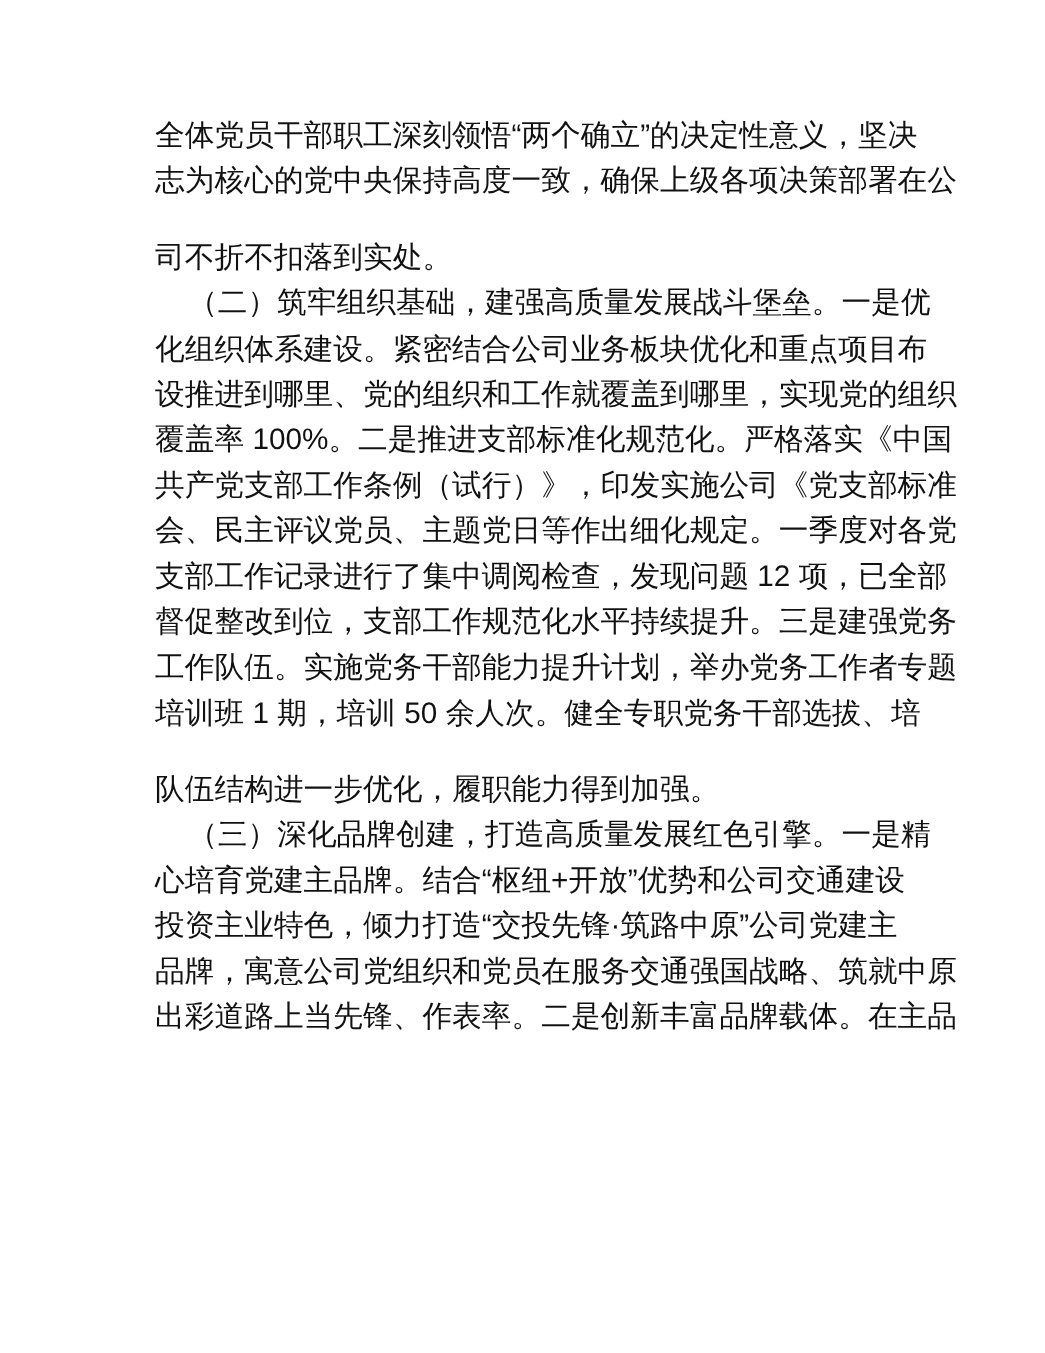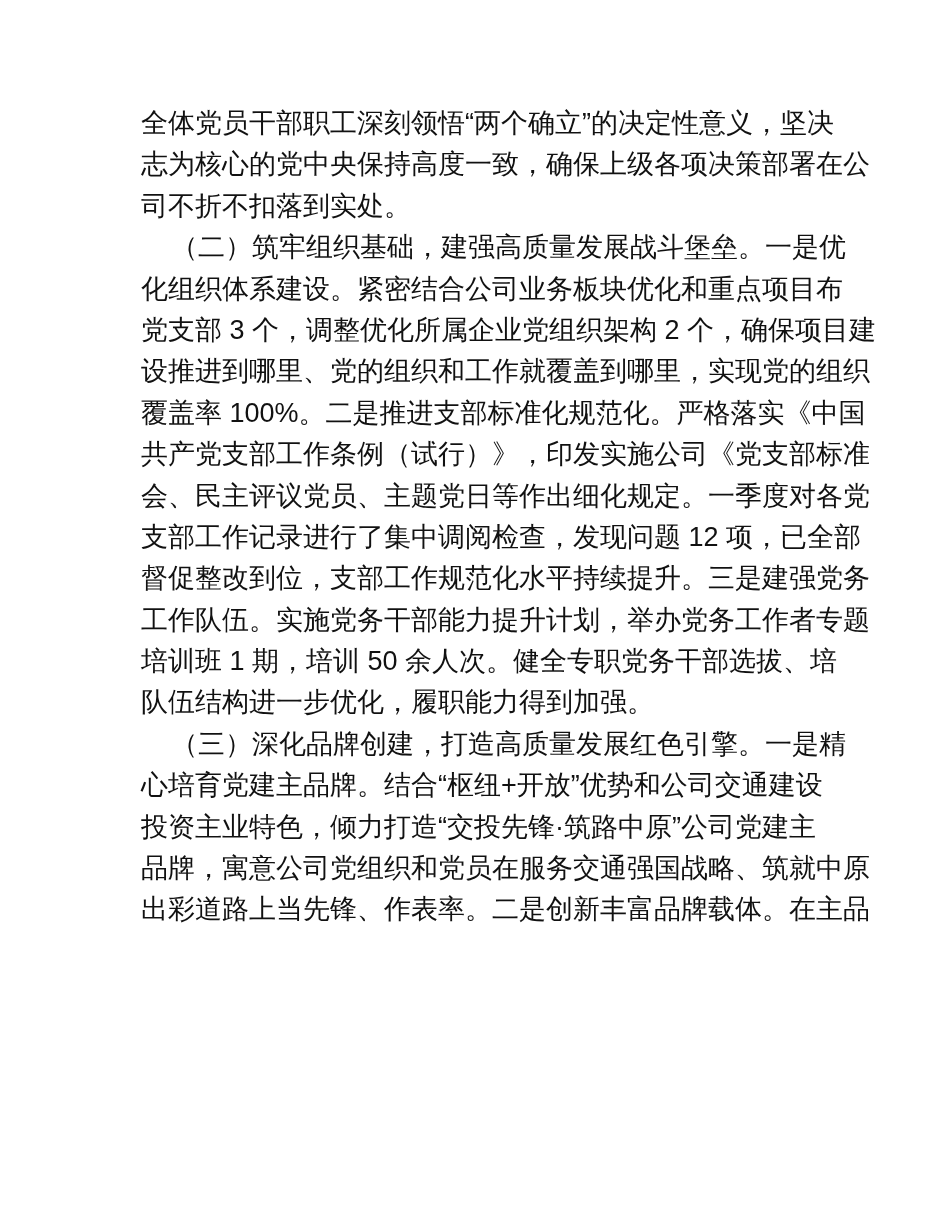--- a/index.html
+++ b/index.html
@@ -34,33 +34,33 @@
   .line {
     display: block;
     height: 41.4px;
     white-space: nowrap;
     text-align: justify;
     text-align-last: justify;
     letter-spacing: 0;
   }
   .line.last {
     text-align-last: left;
+    margin-top: 28px;
   }
 </style>
 </head>
 <body>
 
 <div class="page">
   <div class="text-body">
     <span class="line">全体党员干部职工深刻领悟“两个确立”的决定性意义，坚决</span>
     <span class="line">志为核心的党中央保持高度一致，确保上级各项决策部署在公</span>
     <span class="line last">司不折不扣落到实处。</span>
     <span class="line" style="padding-left:30px;">（二）筑牢组织基础，建强高质量发展战斗堡垒。一是优</span>
     <span class="line">化组织体系建设。紧密结合公司业务板块优化和重点项目布</span>
-    <span class="line">党支部 3 个，调整优化所属企业党组织架构 2 个，确保项目建</span>
     <span class="line">设推进到哪里、党的组织和工作就覆盖到哪里，实现党的组织</span>
     <span class="line">覆盖率 100%。二是推进支部标准化规范化。严格落实《中国</span>
     <span class="line">共产党支部工作条例（试行）》，印发实施公司《党支部标准</span>
     <span class="line">会、民主评议党员、主题党日等作出细化规定。一季度对各党</span>
     <span class="line">支部工作记录进行了集中调阅检查，发现问题 12 项，已全部</span>
     <span class="line">督促整改到位，支部工作规范化水平持续提升。三是建强党务</span>
     <span class="line">工作队伍。实施党务干部能力提升计划，举办党务工作者专题</span>
     <span class="line">培训班 1 期，培训 50 余人次。健全专职党务干部选拔、培</span>
     <span class="line last">队伍结构进一步优化，履职能力得到加强。</span>
     <span class="line" style="padding-left:30px;">（三）深化品牌创建，打造高质量发展红色引擎。一是精</span>

